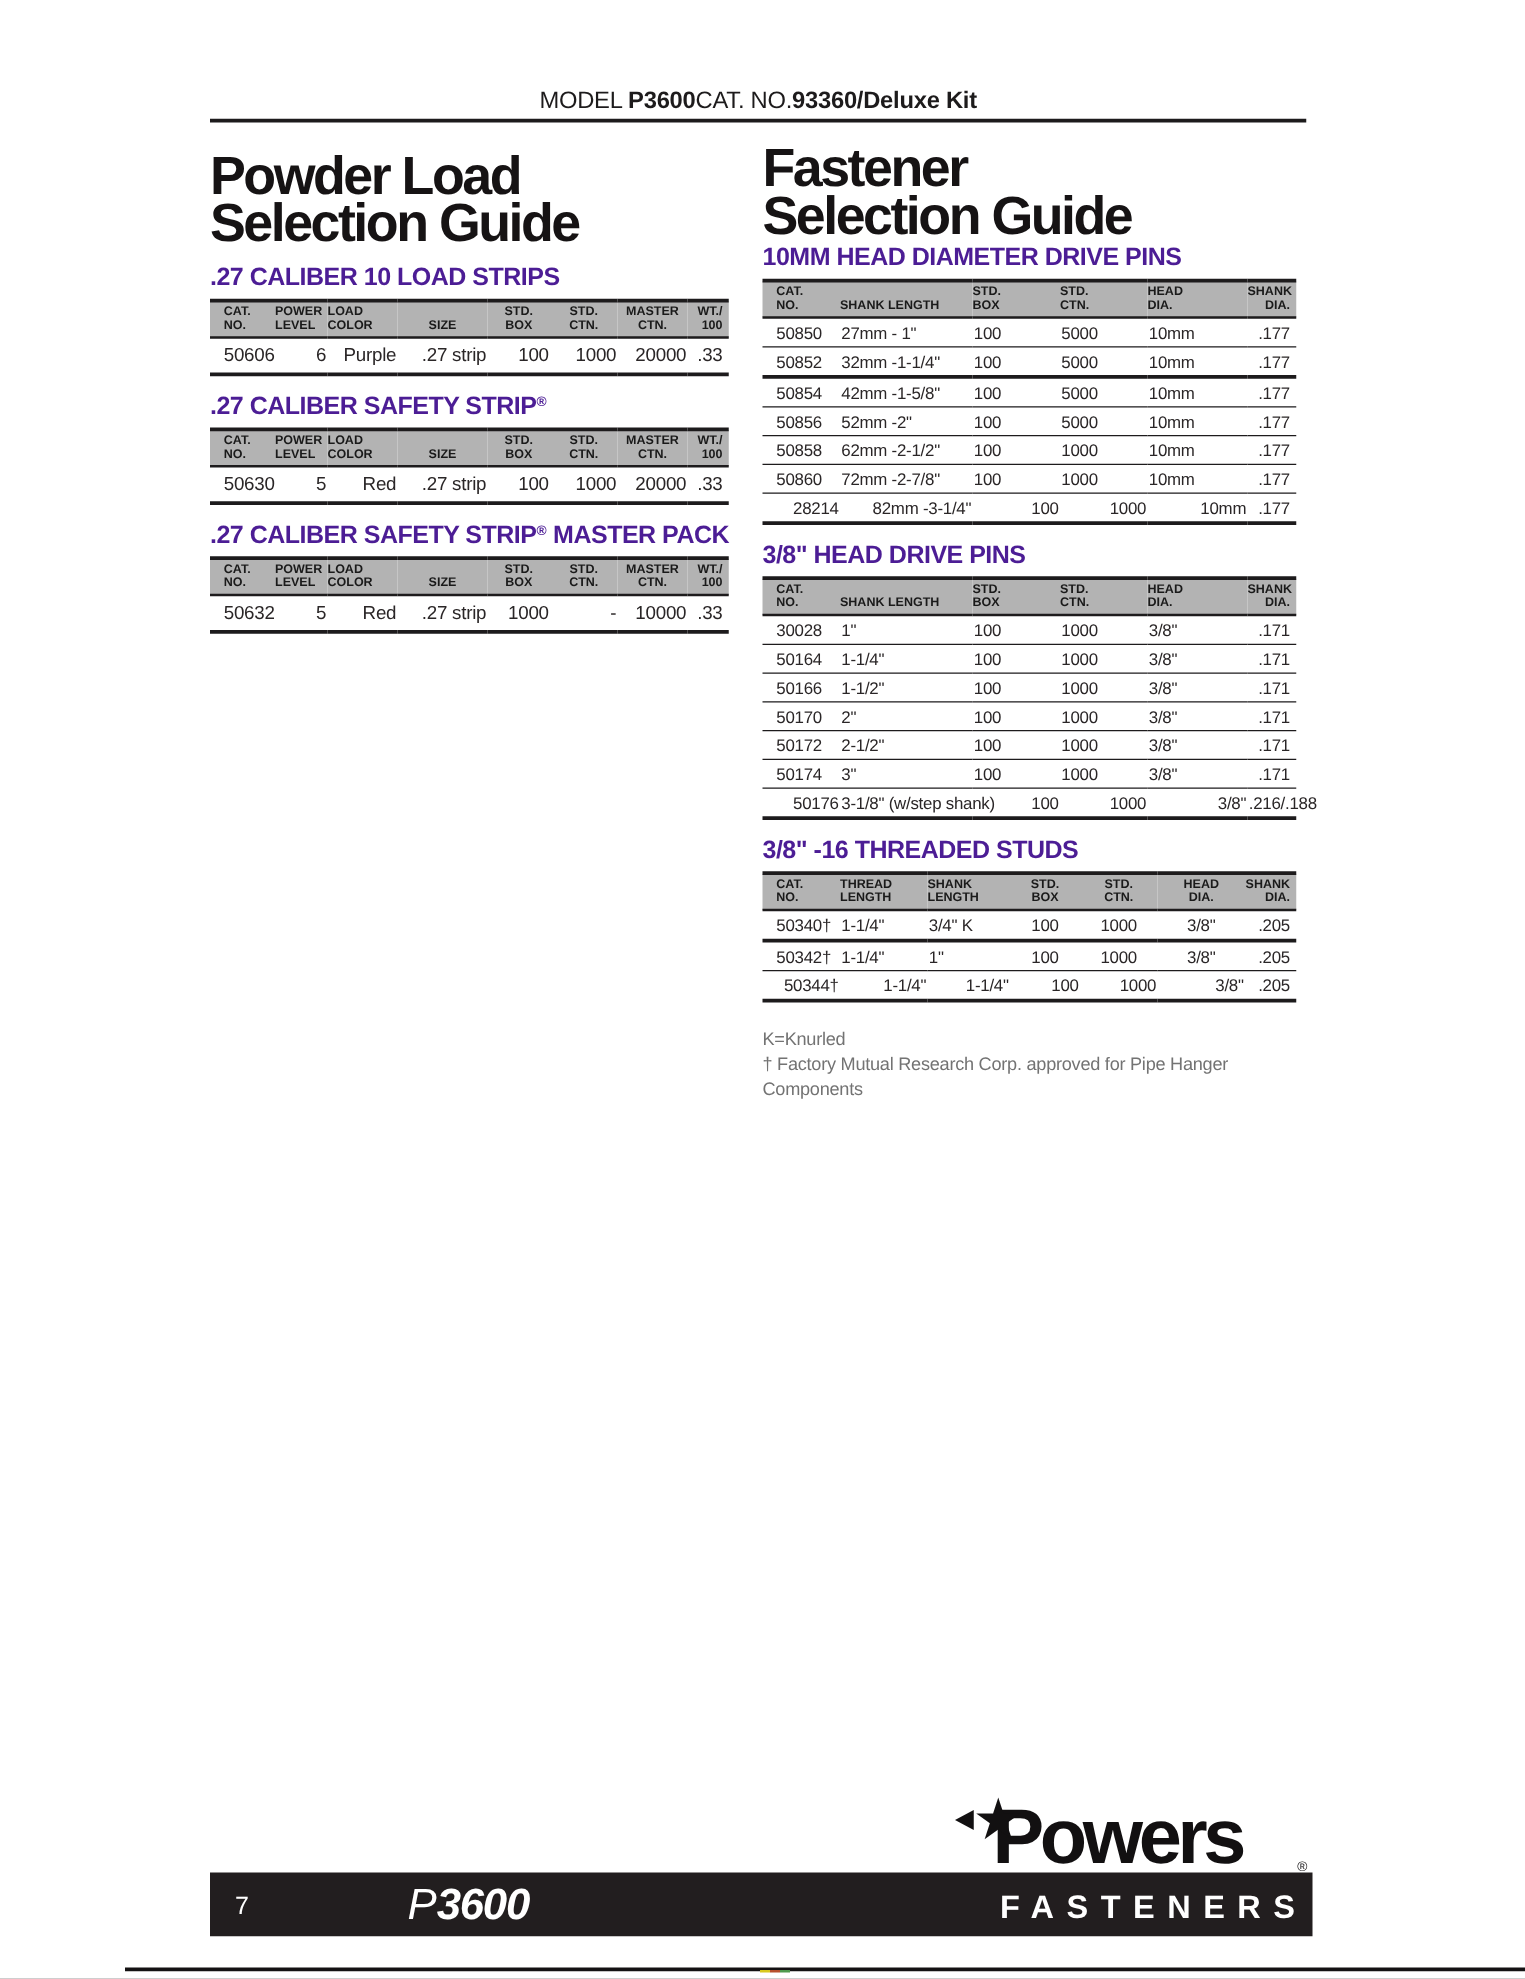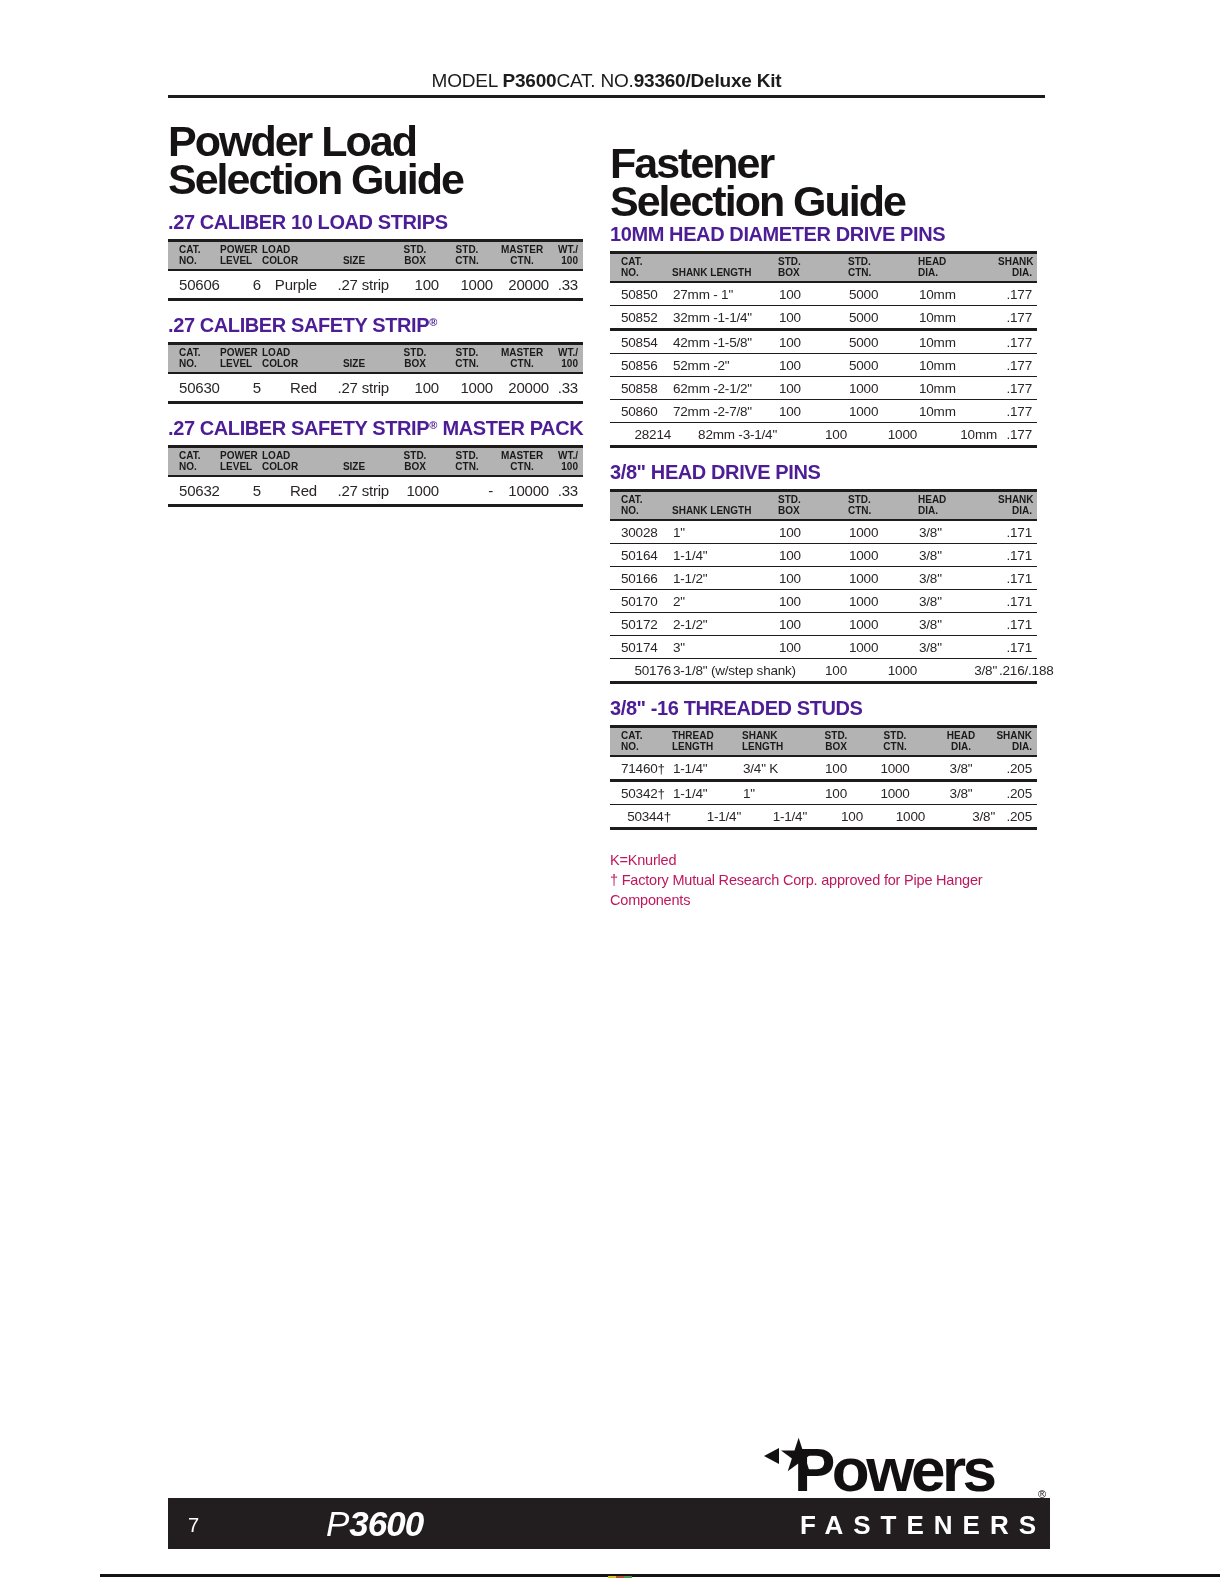--- a/index.html
+++ b/index.html
@@ -21,21 +21,21 @@
   .page-header{
     position:absolute;left:168px;top:62px;width:877px;height:30px;
     border-bottom:3px solid var(--ink);
     display:flex;justify-content:center;align-items:flex-end;
     font-size:19px;letter-spacing:-0.2px;padding-bottom:3px;
   }
   .page-header b{font-weight:bold;}
   
   .col{position:absolute;}
   .col-left{left:168px;top:122px;width:415px;}
-  .col-right{left:610px;top:144px;width:427px;}
+  .col-right{left:610px;top:116px;width:427px;}
   .col-title{
     font-size:43px;font-weight:bold;letter-spacing:-2px;
     line-height:38px;color:#161314;
   }
   .section-heading{
     font-size:20px;font-weight:bold;letter-spacing:-0.4px;
     margin:13px 0 5px 0;color:#4c1d95;white-space:nowrap;
   }
   .col-right .section-heading.first{margin-top:3px;}
   .section-heading sup{font-size:11px;vertical-align:6px;letter-spacing:0;}
@@ -57,21 +57,21 @@
     font-size:15px;letter-spacing:-0.2px;color:#2a2627;
     white-space:nowrap;overflow:visible;
   }
   table.tbl-left td{height:25px;}
   table.tbl-right td{height:20px;font-size:13.5px;}
   table.spec-table tr.thick td{border-bottom-width:3px;}
   table.spec-table tr:last-child td{border-bottom:none;text-align:right;}
   .al{text-align:left;} .ac{text-align:center;} .ar{text-align:right;padding-right:5px !important;}
   .firstcol{padding-left:11px !important;}
   
-  .footnotes{margin-top:20px;font-size:14.5px;line-height:20px;color:#be185d;letter-spacing:-0.2px;}
+  .footnotes{margin-top:20px;font-size:14.5px;line-height:20px;color:#737373;letter-spacing:-0.2px;}
   
   .logo{
     position:absolute;left:772px;top:1446px;width:270px;height:52px;
   }
   .logo-word{
     position:absolute;left:22px;top:-12px;
     font-size:62px;font-weight:bold;letter-spacing:-3.5px;color:#121011;
   }
   .logo-star{
     position:absolute;left:6px;top:-18px;font-size:46px;color:#121011;z-index:2;
@@ -543,21 +543,21 @@
                 <span class="hl">DIA.</span>
               </th>
               <th class="ar">
                 <span class="hl">SHANK</span>
                 <span class="hl">DIA.</span>
               </th>
             </tr>
           </thead>
           <tbody>
             <tr class="thick">
-              <td class="al firstcol">71460†</td>
+              <td class="al firstcol">50340†</td>
               <td class="al">1-1/4"</td>
               <td class="al">3/4" K</td>
               <td class="ac">100</td>
               <td class="ac">1000</td>
               <td class="ac">3/8"</td>
               <td class="ar">.205</td>
             </tr>
             <tr>
               <td class="al firstcol">50342†</td>
               <td class="al">1-1/4"</td>

